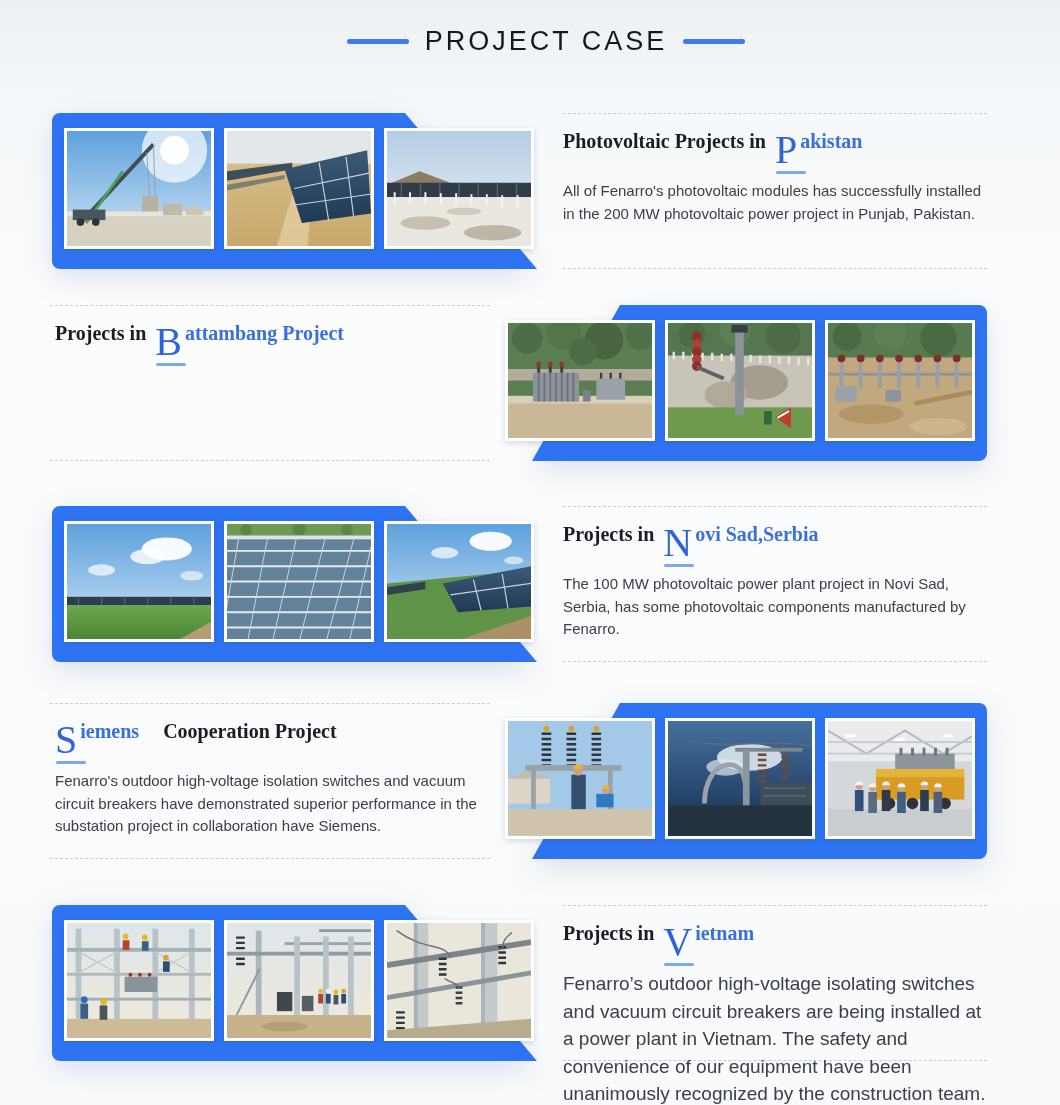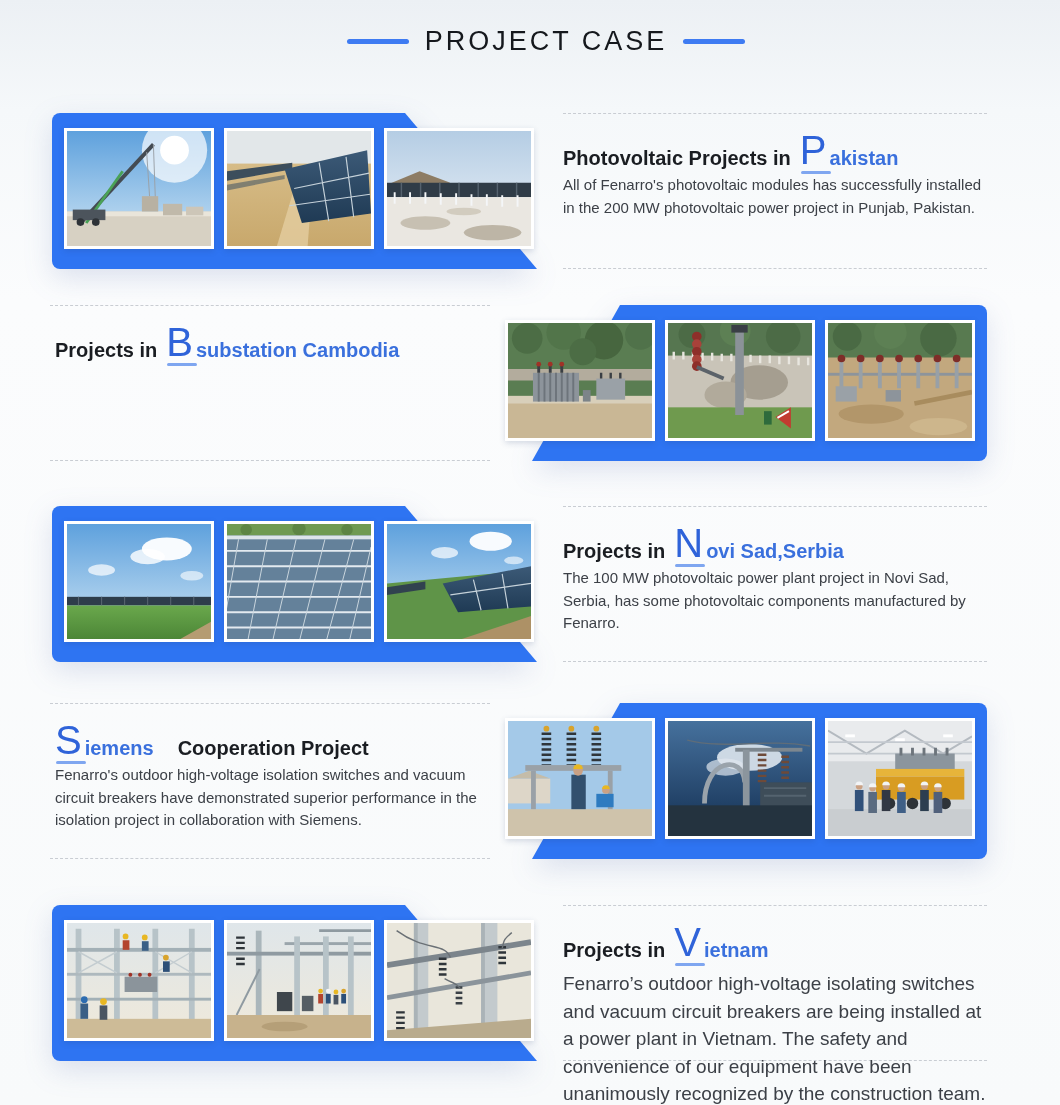--- a/index.html
+++ b/index.html
@@ -23,28 +23,28 @@
   .photo{position:absolute;top:15px;width:144px;height:115px;border:3px solid #fff;background:#fff;padding:0;margin:0;box-shadow:0 2px 6px rgba(40,60,110,.18);}
   .photo svg{display:block;width:100%;height:100%;}
   
   .row .p0.on-left{left:64px}.row .p1.on-left{left:224px}.row .p2.on-left{left:384px}
   .row .p0.on-right{left:505px}.row .p1.on-right{left:665px}.row .p2.on-right{left:825px}
   
   .text-col{position:absolute;top:0;height:156px;box-sizing:border-box;padding-top:16px;
     border-top:1px dashed #c9cdd3;border-bottom:1px dashed #c9cdd3;}
   .text-col.col-right{left:563px;width:424px;}
   .text-col.col-left{left:50px;width:440px;padding-left:5px;}
-  .proj-title{margin:0;display:flex;align-items:flex-end;font-size:20px;font-weight:700;color:#1a1d22;white-space:nowrap;}
+  .proj-title{margin:0;display:flex;align-items:flex-start;font-size:20px;font-weight:700;color:#1a1d22;white-space:nowrap;font-family:Liberation Serif, serif;}
   .big-letter{font-size:40px;line-height:1;font-weight:500;color:var(--title-letter-blue,#2f63d9);position:relative;margin-left:9px;}
   .t-prefix:empty + .big-letter{margin-left:0;}
   .big-letter::after{content:"";position:absolute;left:1px;bottom:-4px;width:30px;height:3px;background:#7fa6f0;border-radius:2px;}
   .t-blue{color:var(--title-blue,#3a70dd);margin-left:3px;}
   .t-suffix{margin-left:24px;}
   .t-suffix:empty{margin-left:0;}
-  .proj-body{margin:4px 0 0;font-size:15px;line-height:1.5;color:#3c4047;}
+  .proj-body{margin:10px 0 0;font-size:15px;line-height:1.5;color:#3c4047;}
   .proj-body.tight{font-size:19px;line-height:1.45;margin-top:8px;}
   .defs-holder{position:absolute;width:0;height:0;overflow:hidden;}
 </style>
 </head>
 <body>
 
 <svg class="defs-holder" aria-hidden="true">
   <defs>
     <linearGradient id="gSky" x1="0" y1="0" x2="0" y2="1">
         <stop offset="0" stop-color="#5ea1dd"></stop>
@@ -214,21 +214,21 @@
         </g>
       <rect x="8" y="66" width="22" height="16" fill="#9aa1a7"></rect>
         <rect x="60" y="70" width="16" height="12" fill="#8d949b"></rect>
       <path d="M90 84 L150 72" stroke="#a88c5e" stroke-width="5"></path>
     </svg>
   </figure>
   <div class="text-col col-left">
     <h3 class="proj-title">
       <span class="t-prefix">Projects in</span>
       <span class="big-letter">B</span>
-      <span class="t-blue">substation Cambodia</span>
+      <span class="t-blue">attambang Project</span>
       <span class="t-dark t-suffix"></span>
     </h3>
   </div>
 </section>
 
 <section class="row" style="top:506px">
   <div class="band-wrap side-left">
       <div class="band"></div>
     </div>
   <figure class="photo p0 on-left">
@@ -364,21 +364,21 @@
         </g>
     </svg>
   </figure>
   <div class="text-col col-left">
     <h3 class="proj-title">
       <span class="t-prefix"></span>
       <span class="big-letter">S</span>
       <span class="t-blue">iemens</span>
       <span class="t-dark t-suffix">Cooperation Project</span>
     </h3>
-    <p class="proj-body">Fenarro's outdoor high-voltage isolation switches and vacuum circuit breakers have demonstrated superior performance in the isolation project in collaboration with Siemens.</p>
+    <p class="proj-body">Fenarro's outdoor high-voltage isolation switches and vacuum circuit breakers have demonstrated superior performance in the substation project in collaboration have Siemens.</p>
   </div>
 </section>
 
 <section class="row" style="top:905px">
   <div class="band-wrap side-left">
       <div class="band"></div>
     </div>
   <figure class="photo p0 on-left">
     <svg viewBox="0 0 150 120" preserveAspectRatio="none">
       <rect width="150" height="120" fill="url(#gWarm)"></rect>

